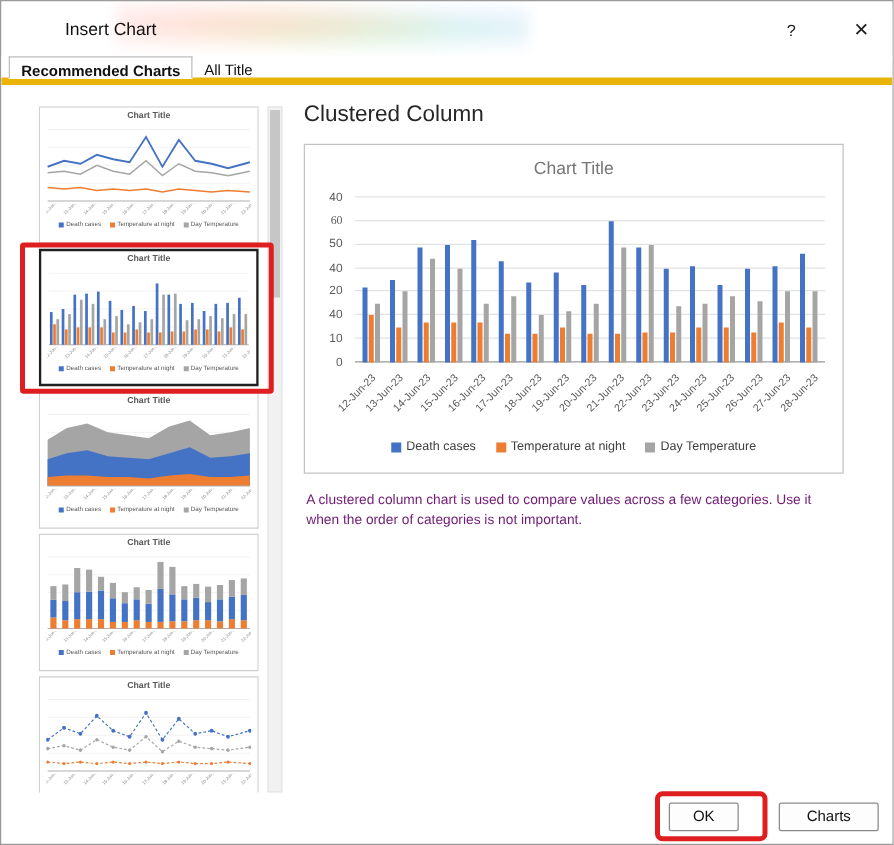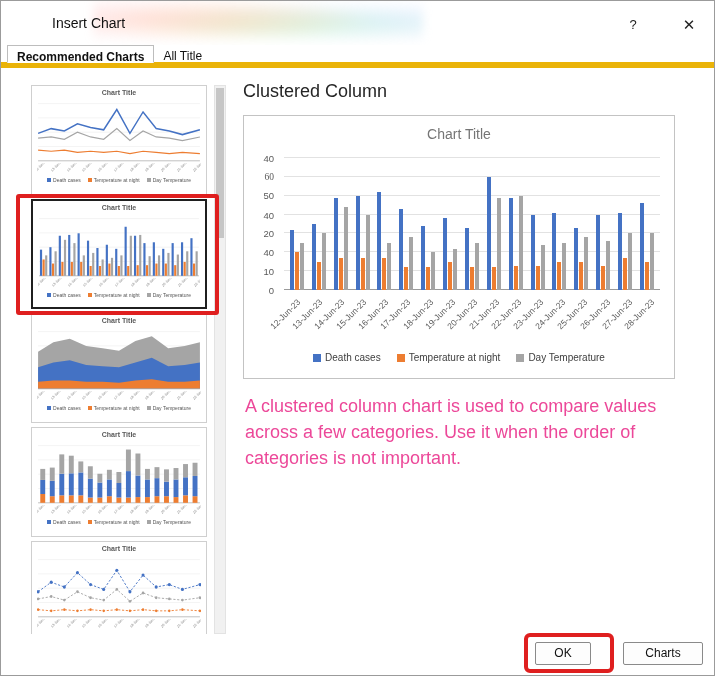--- a/index.html
+++ b/index.html
@@ -59,21 +59,21 @@
   .gridline.axisline { background:#9a9a9a; }
   .groups { position:absolute; inset:0; display:flex; align-items:flex-end; padding:0 2px; }
   .group { flex:1; display:flex; justify-content:center; align-items:flex-end; gap:1px; }
   .bar { width:4px; }
   .xlabels { position:absolute; left:40px; top:176px; width:376px; height:52px; display:flex; }
   .xcell { flex:1; position:relative; }
   .xcell span { position:absolute; top:5px; right:50%; transform:rotate(-45deg); transform-origin:100% 0; font-size:8.5px; color:#595959; white-space:nowrap; }
   .legend { position:absolute; left:0; right:0; top:236px; display:flex; justify-content:center; gap:16px; }
   .legend-item { display:flex; align-items:center; gap:4px; font-size:10px; color:#404040; }
   .legend-item .sq { width:8px; height:8px; display:inline-block; }
-  .description { position:absolute; left:2px; top:312px; width:432px; font-size:18px; line-height:1.45; color:#ec4899; }
+  .description { position:absolute; left:2px; top:312px; width:432px; font-size:11px; line-height:1.45; color:#701a75; }
 
   
   .btn { position:absolute; height:23px; border:1px solid #8a8a8a; background:#fdfdfd; border-radius:2px; font-size:12px; color:#111; text-align:center; line-height:21px; cursor:default; }
   .btn-ok { left:534px; top:641px; width:56px; }
   .btn-cancel { left:622px; top:641px; width:80px; }
 </style>
 </head>
 <body>
 
 <div class="dialog">

